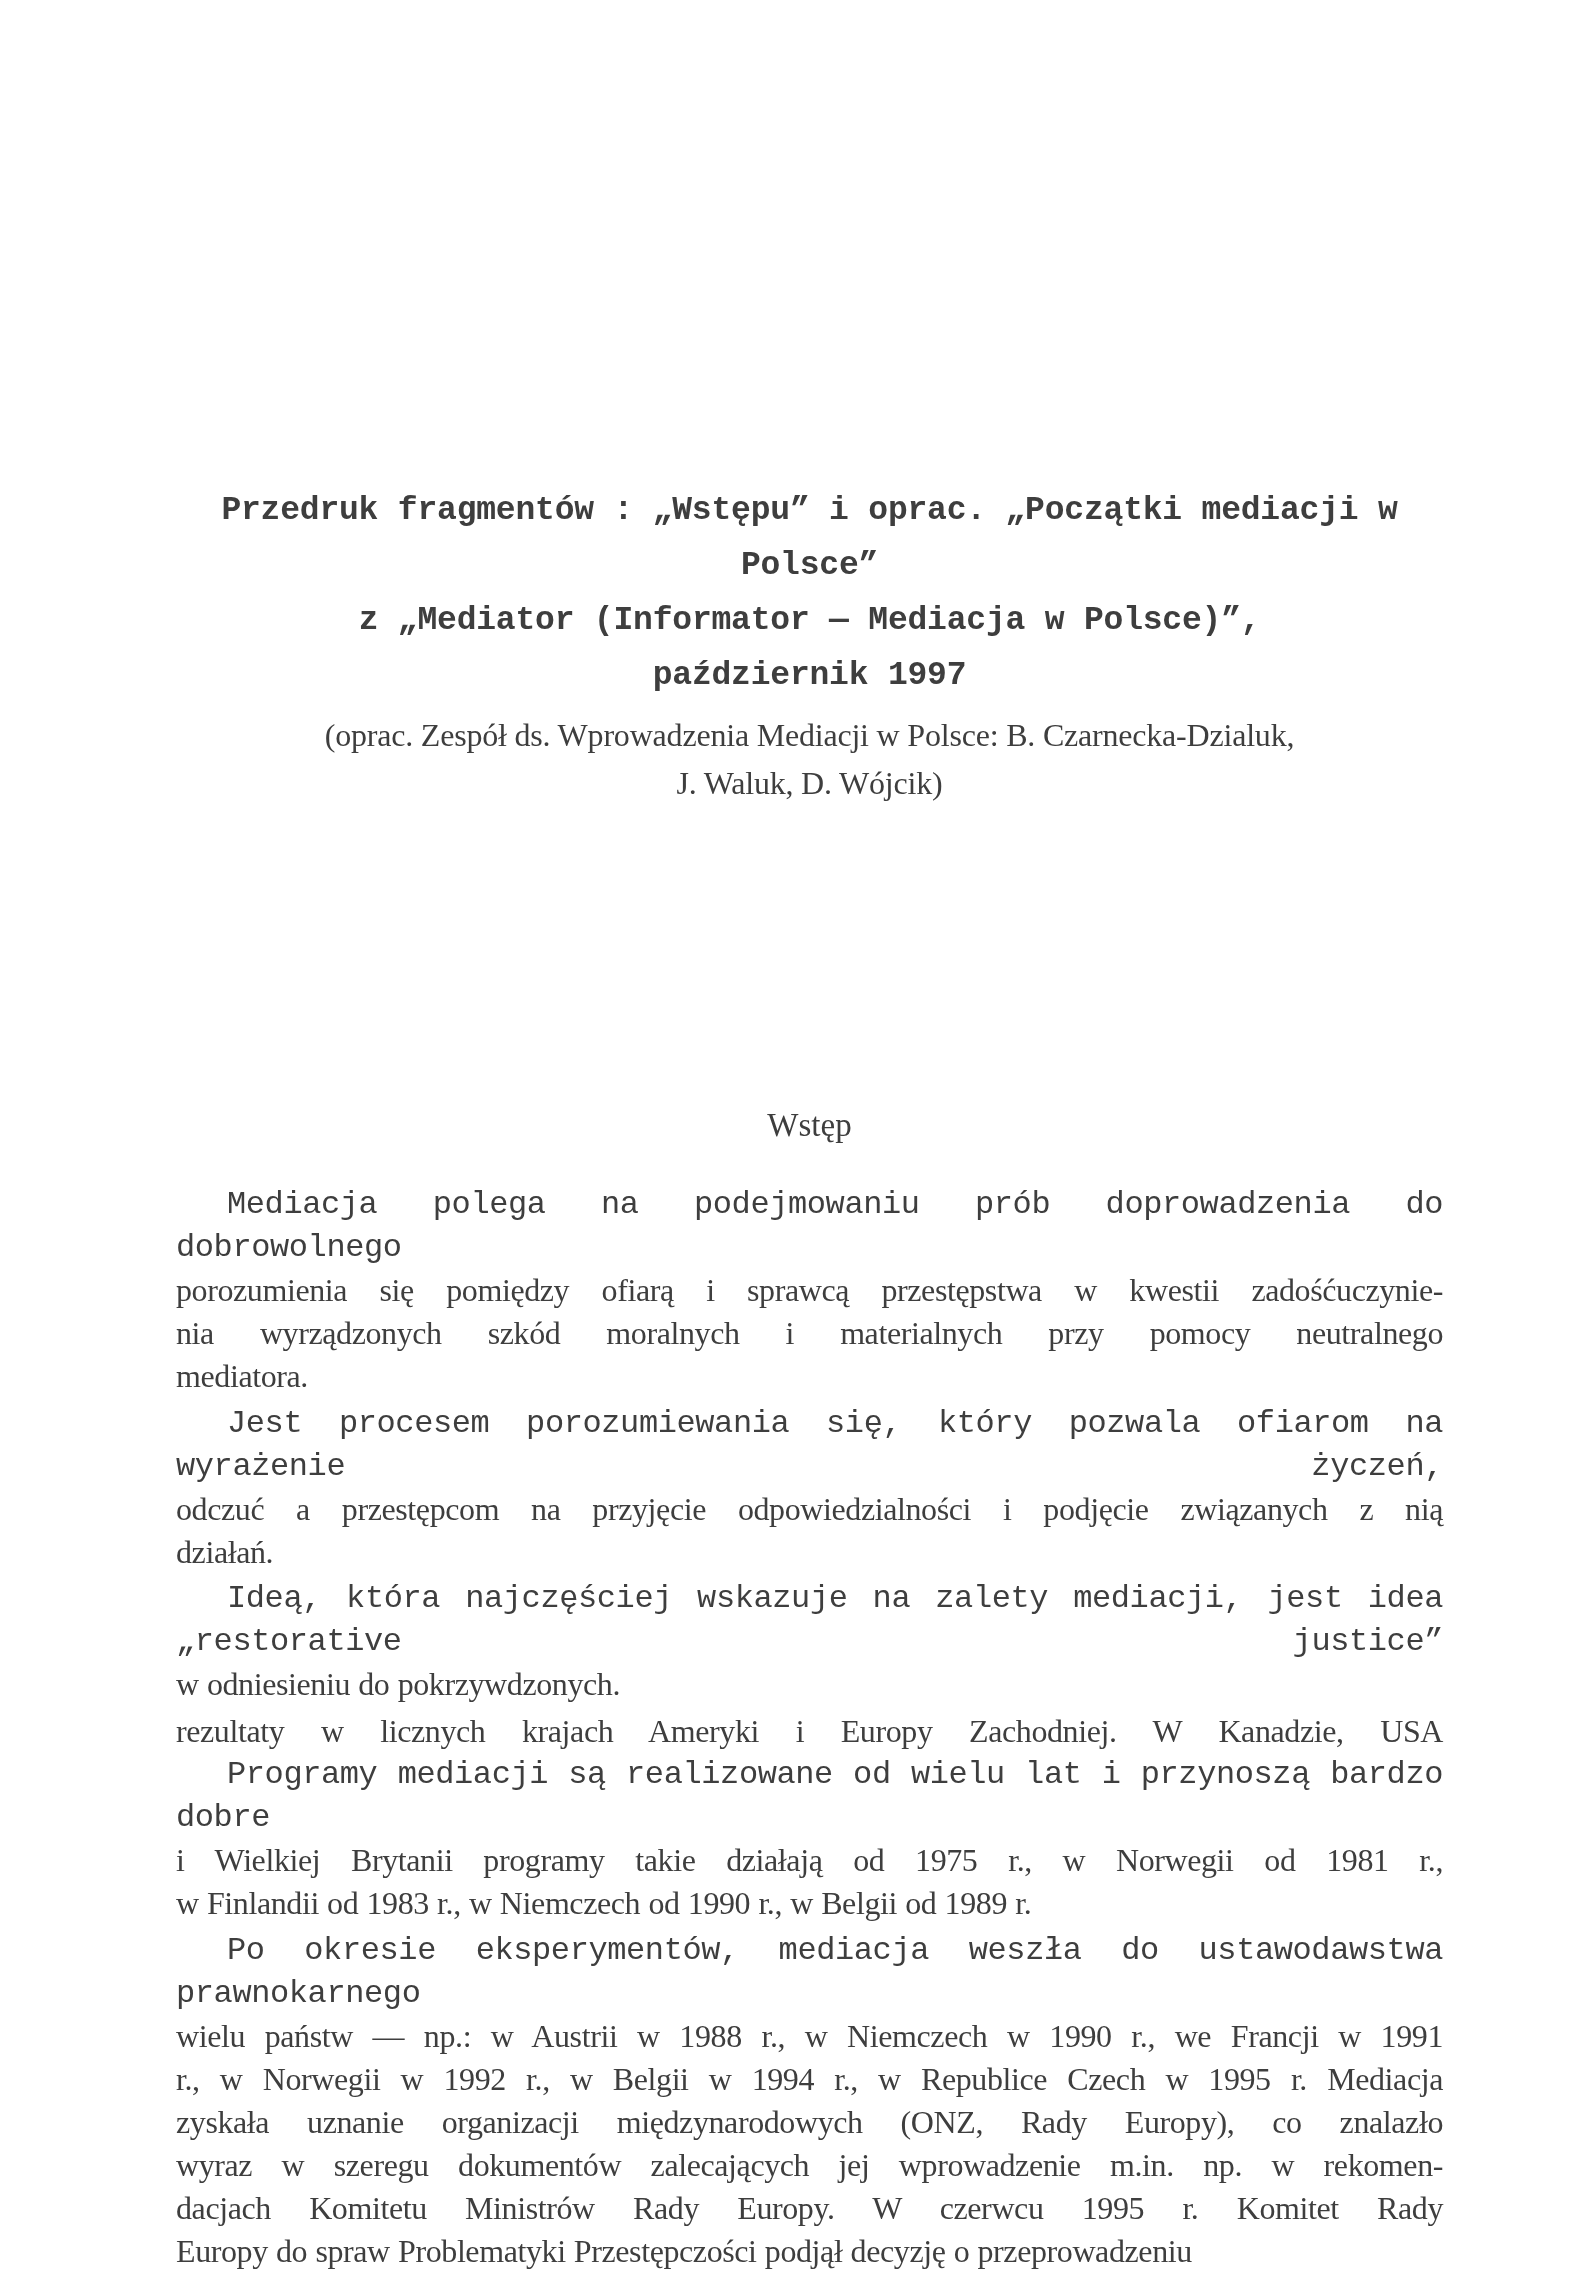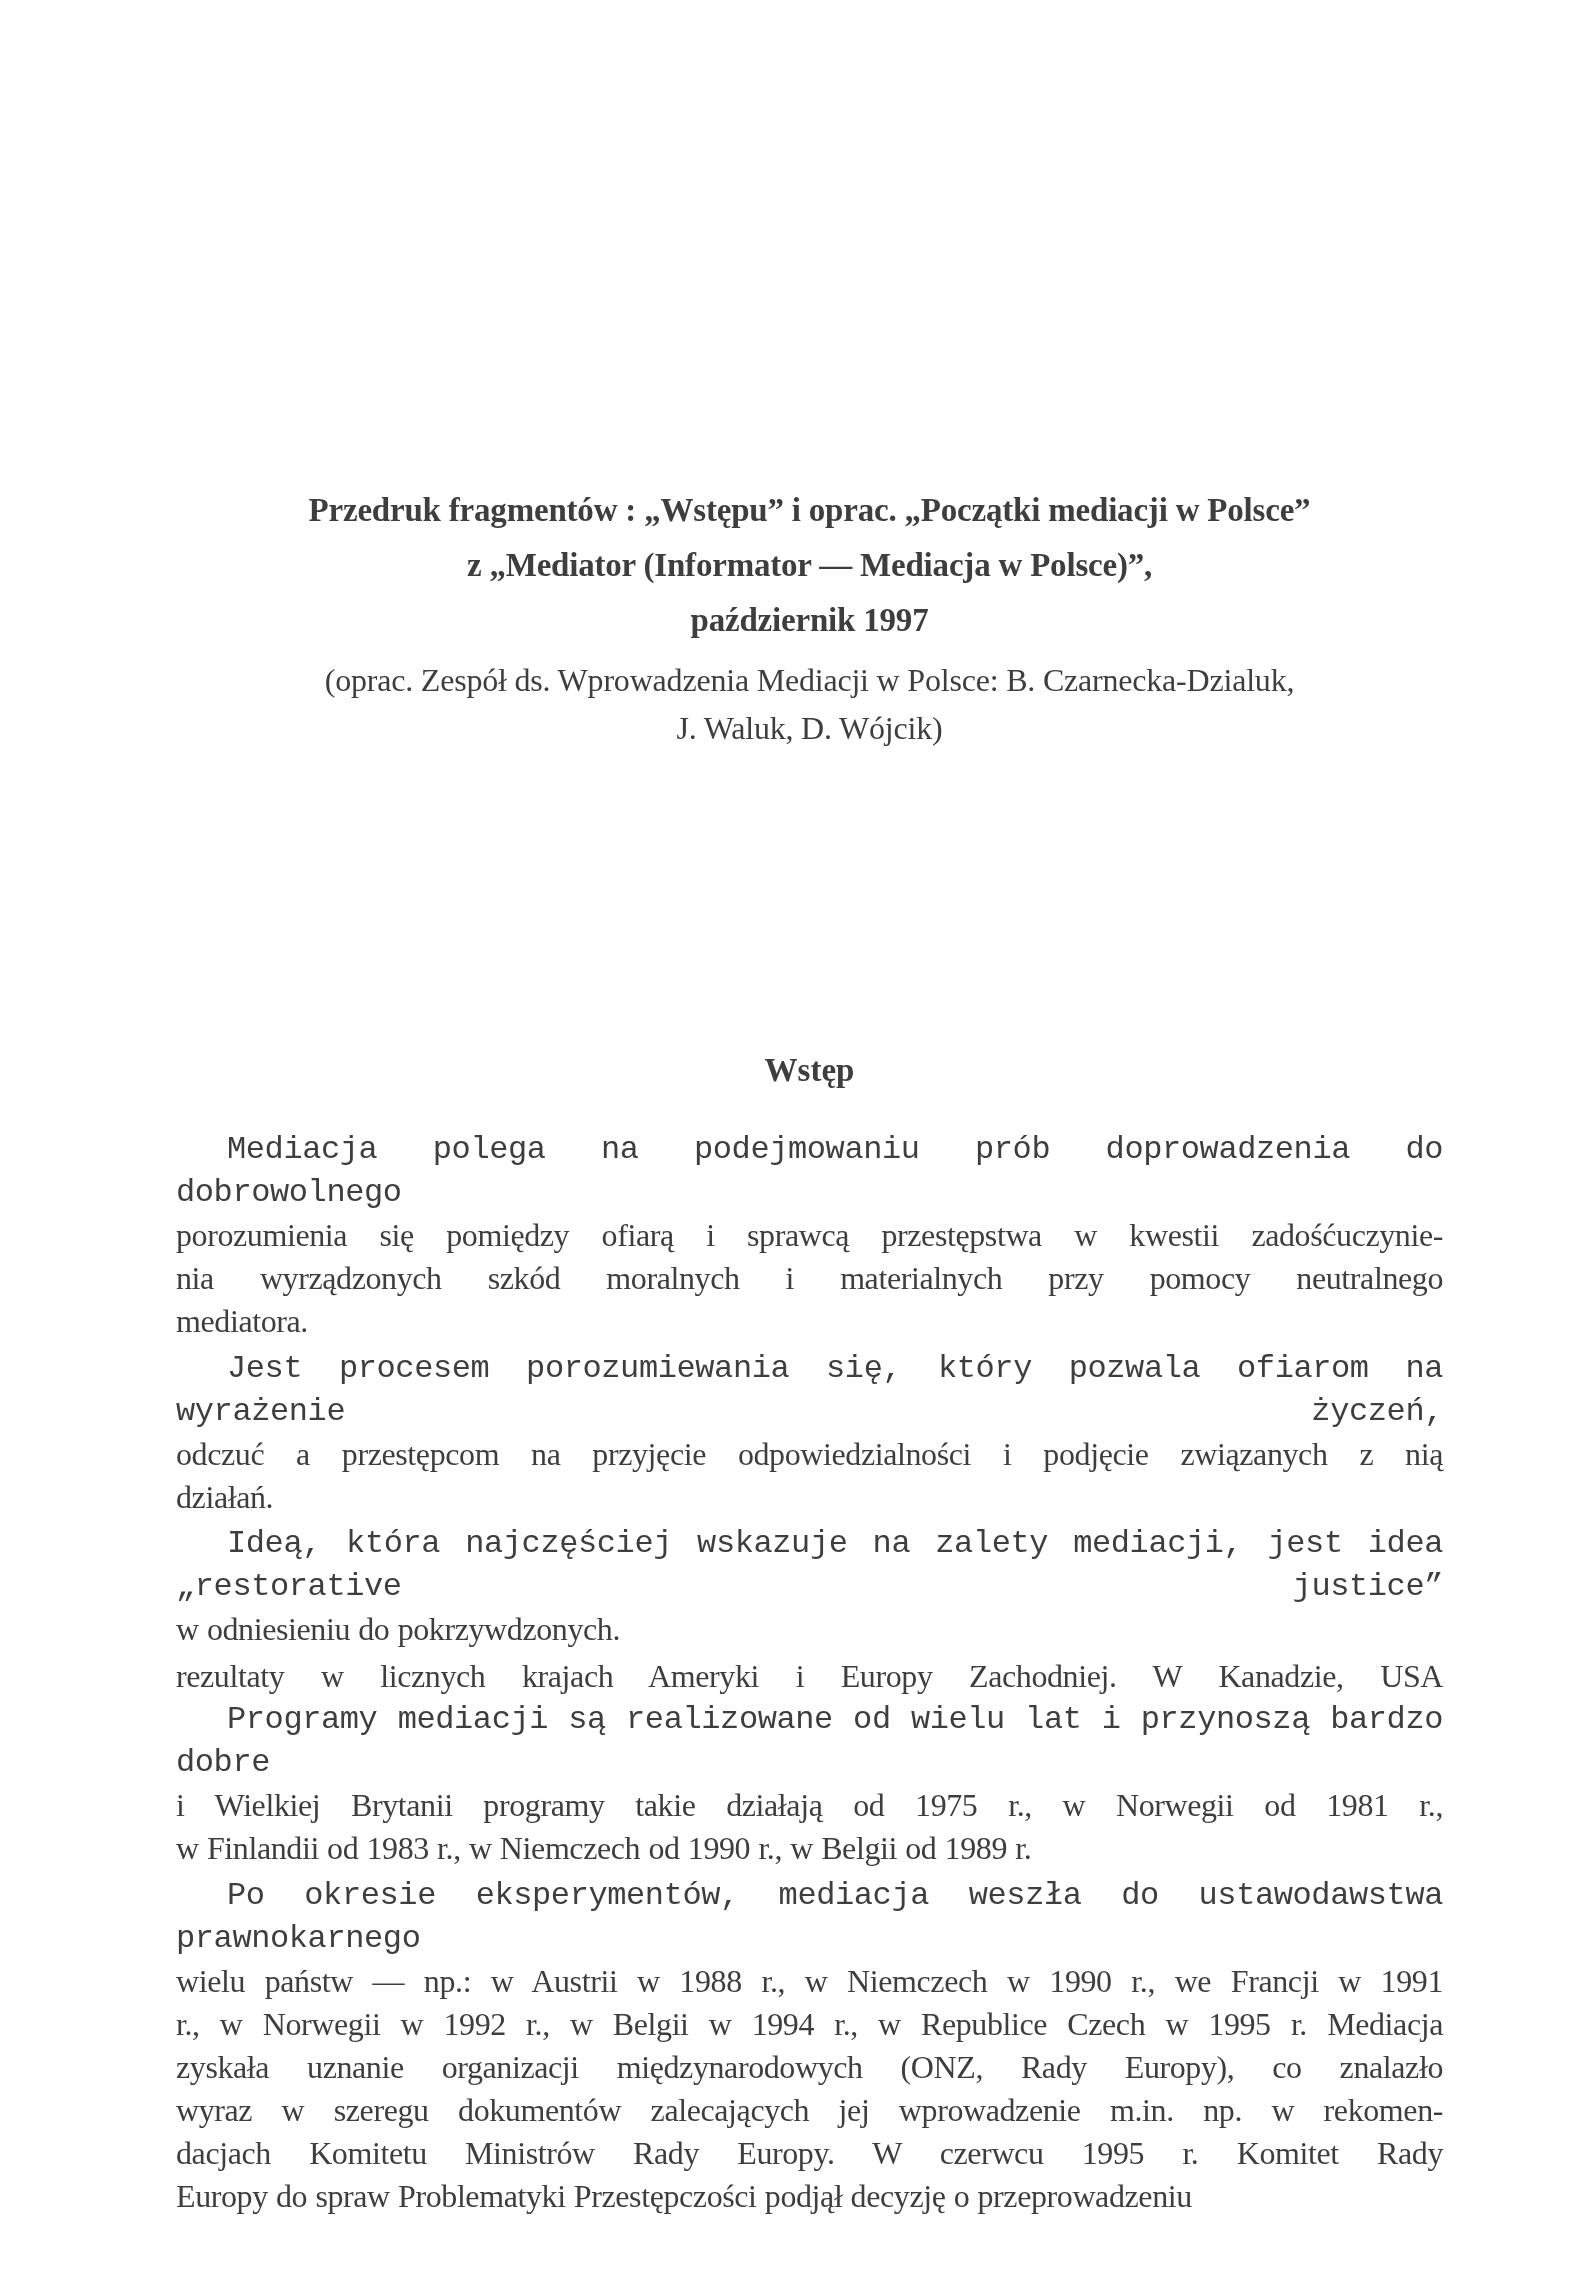--- a/index.html
+++ b/index.html
@@ -22,34 +22,35 @@
     width: 1267px;
   }
   
   .header-bold {
     padding-top: 483px;
     text-align: center;
     font-weight: 700;
     font-size: 33px;
     line-height: 55px;
     letter-spacing: -0.2px;
+    font-family: Liberation Mono, monospace;
   }
   .credit {
     margin-top: 8.3px;
     text-align: center;
     font-weight: 400;
     font-size: 32px;
     line-height: 48px;
     letter-spacing: -0.2px;
   }
   
   .section-title {
     margin: 296px 0 0 0;
     text-align: center;
-    font-weight: 700;
+    font-weight: 400;
     font-size: 33px;
     line-height: 45px;
   }
   
   .body-text {
     margin-top: 35px;
     font-size: 32px;
     line-height: 43px;
     letter-spacing: -0.4px;
     word-spacing: 0.6px;

